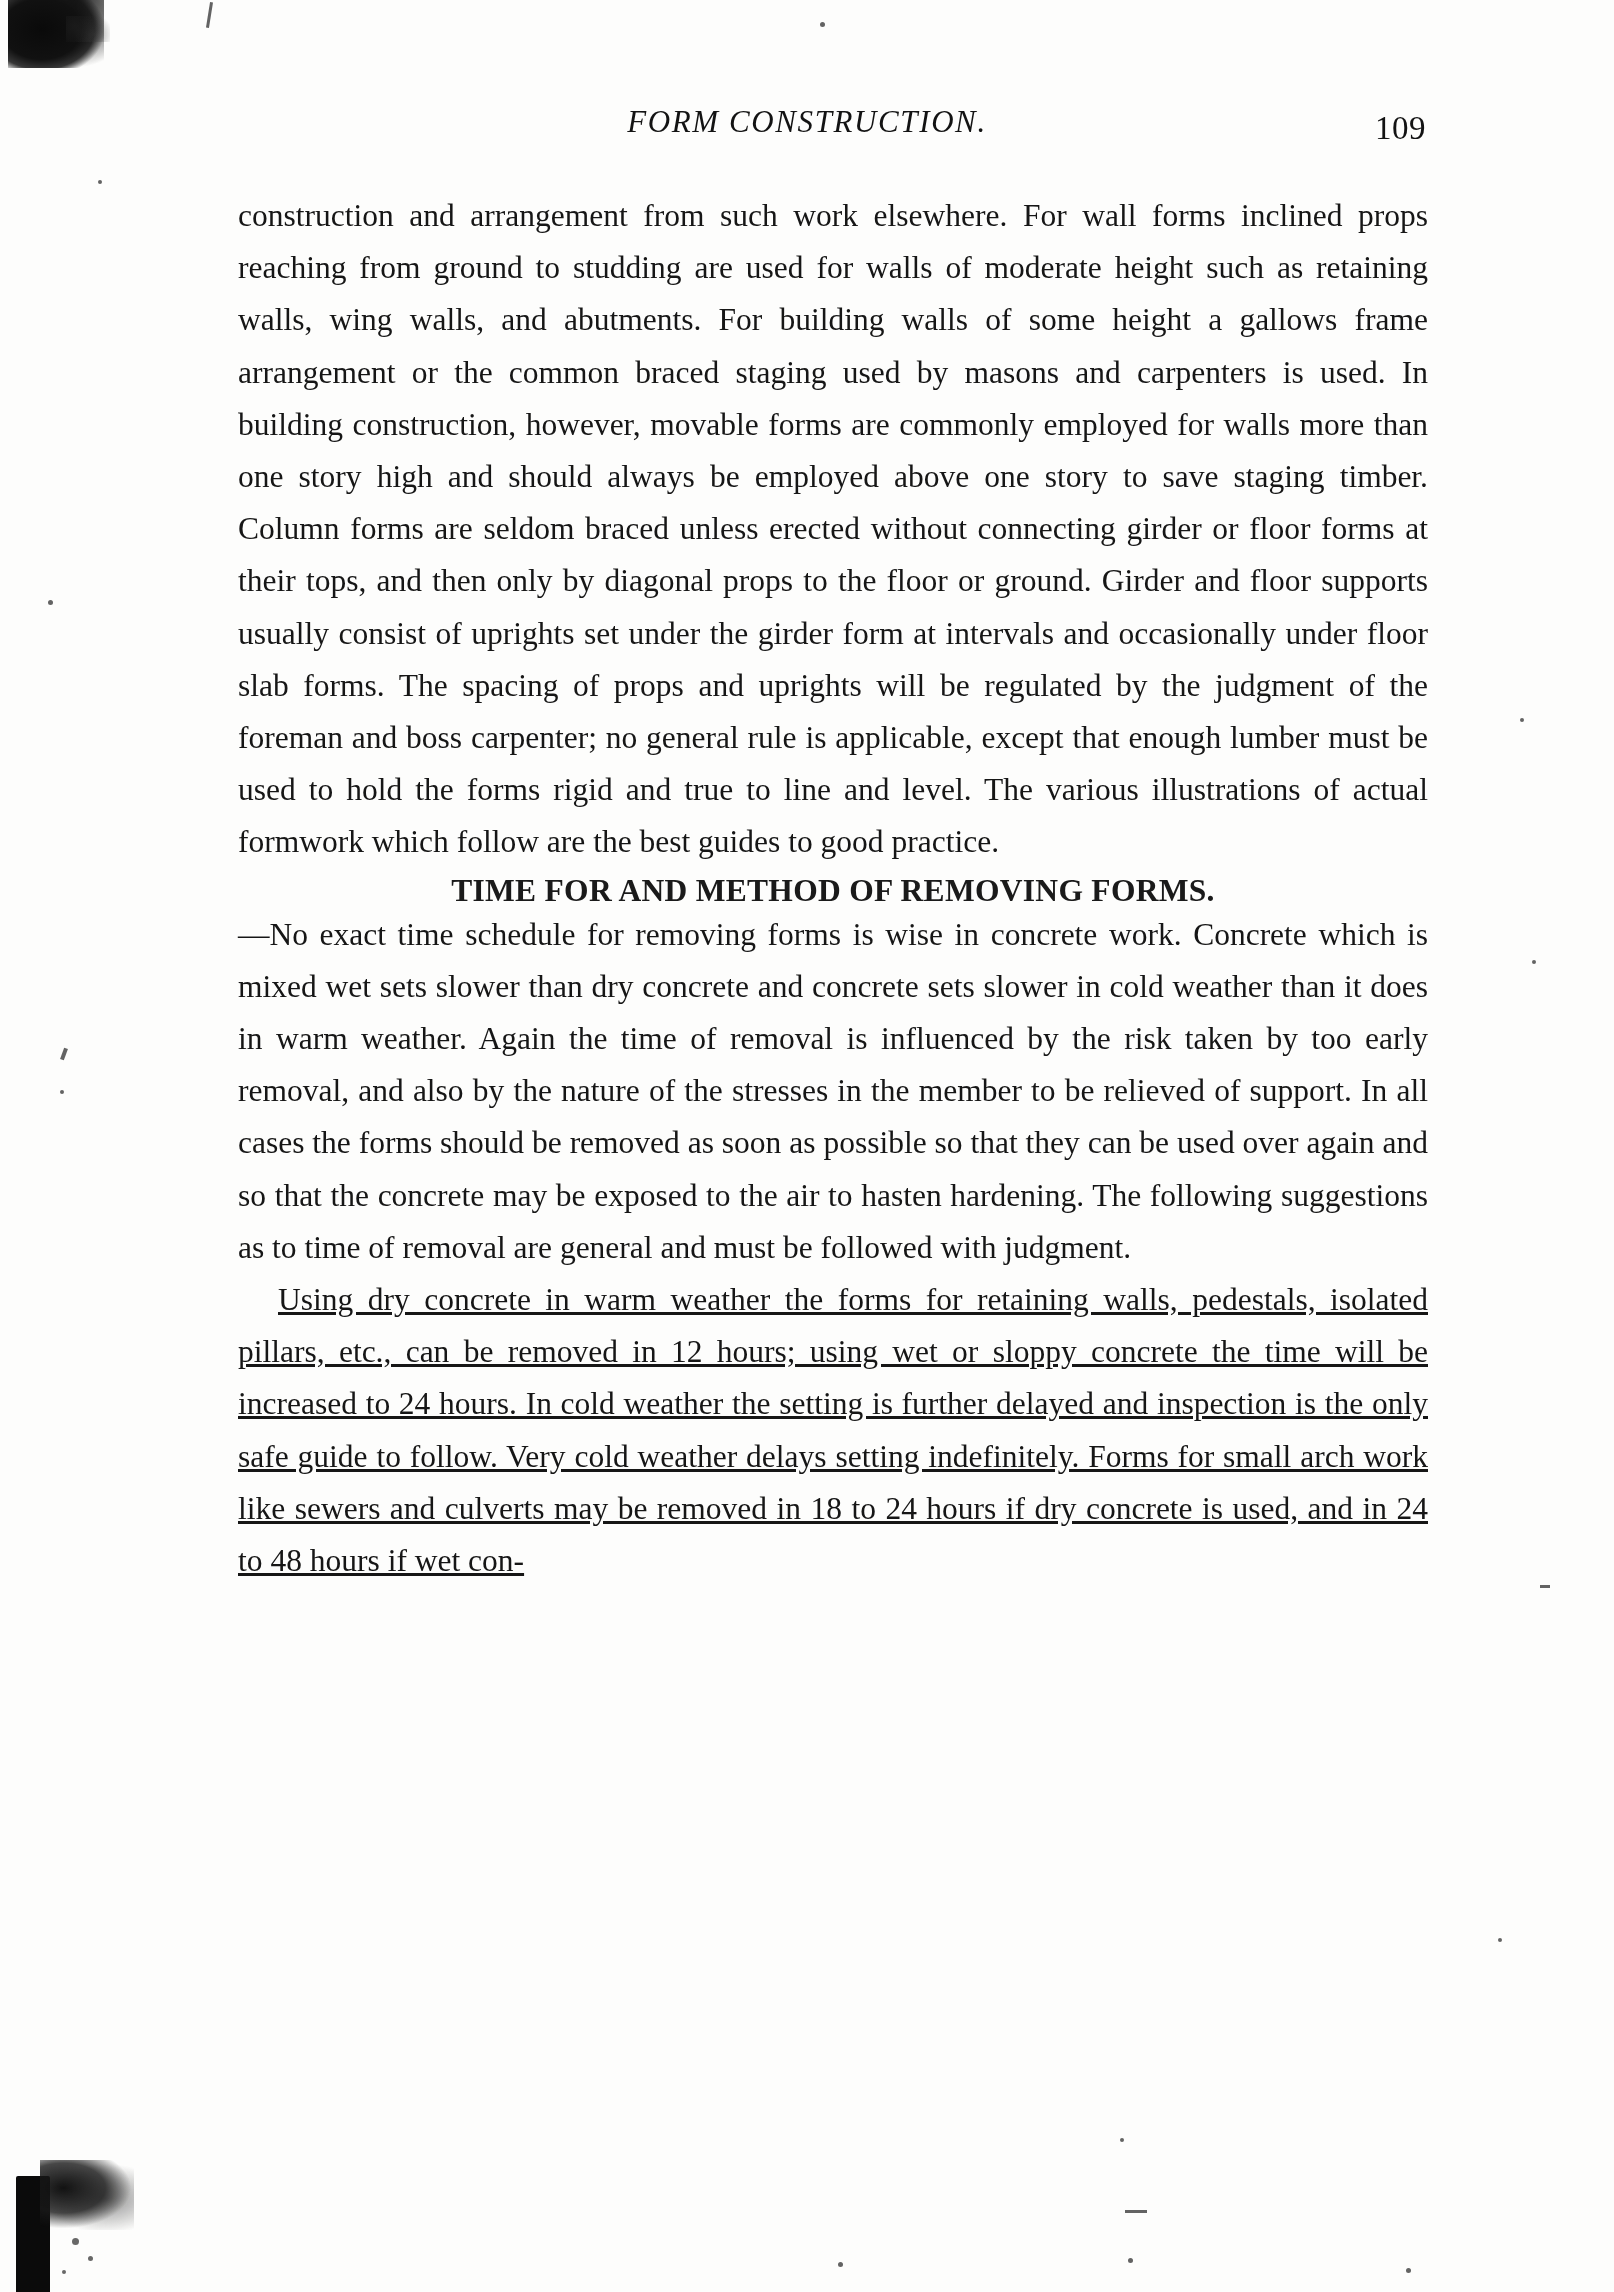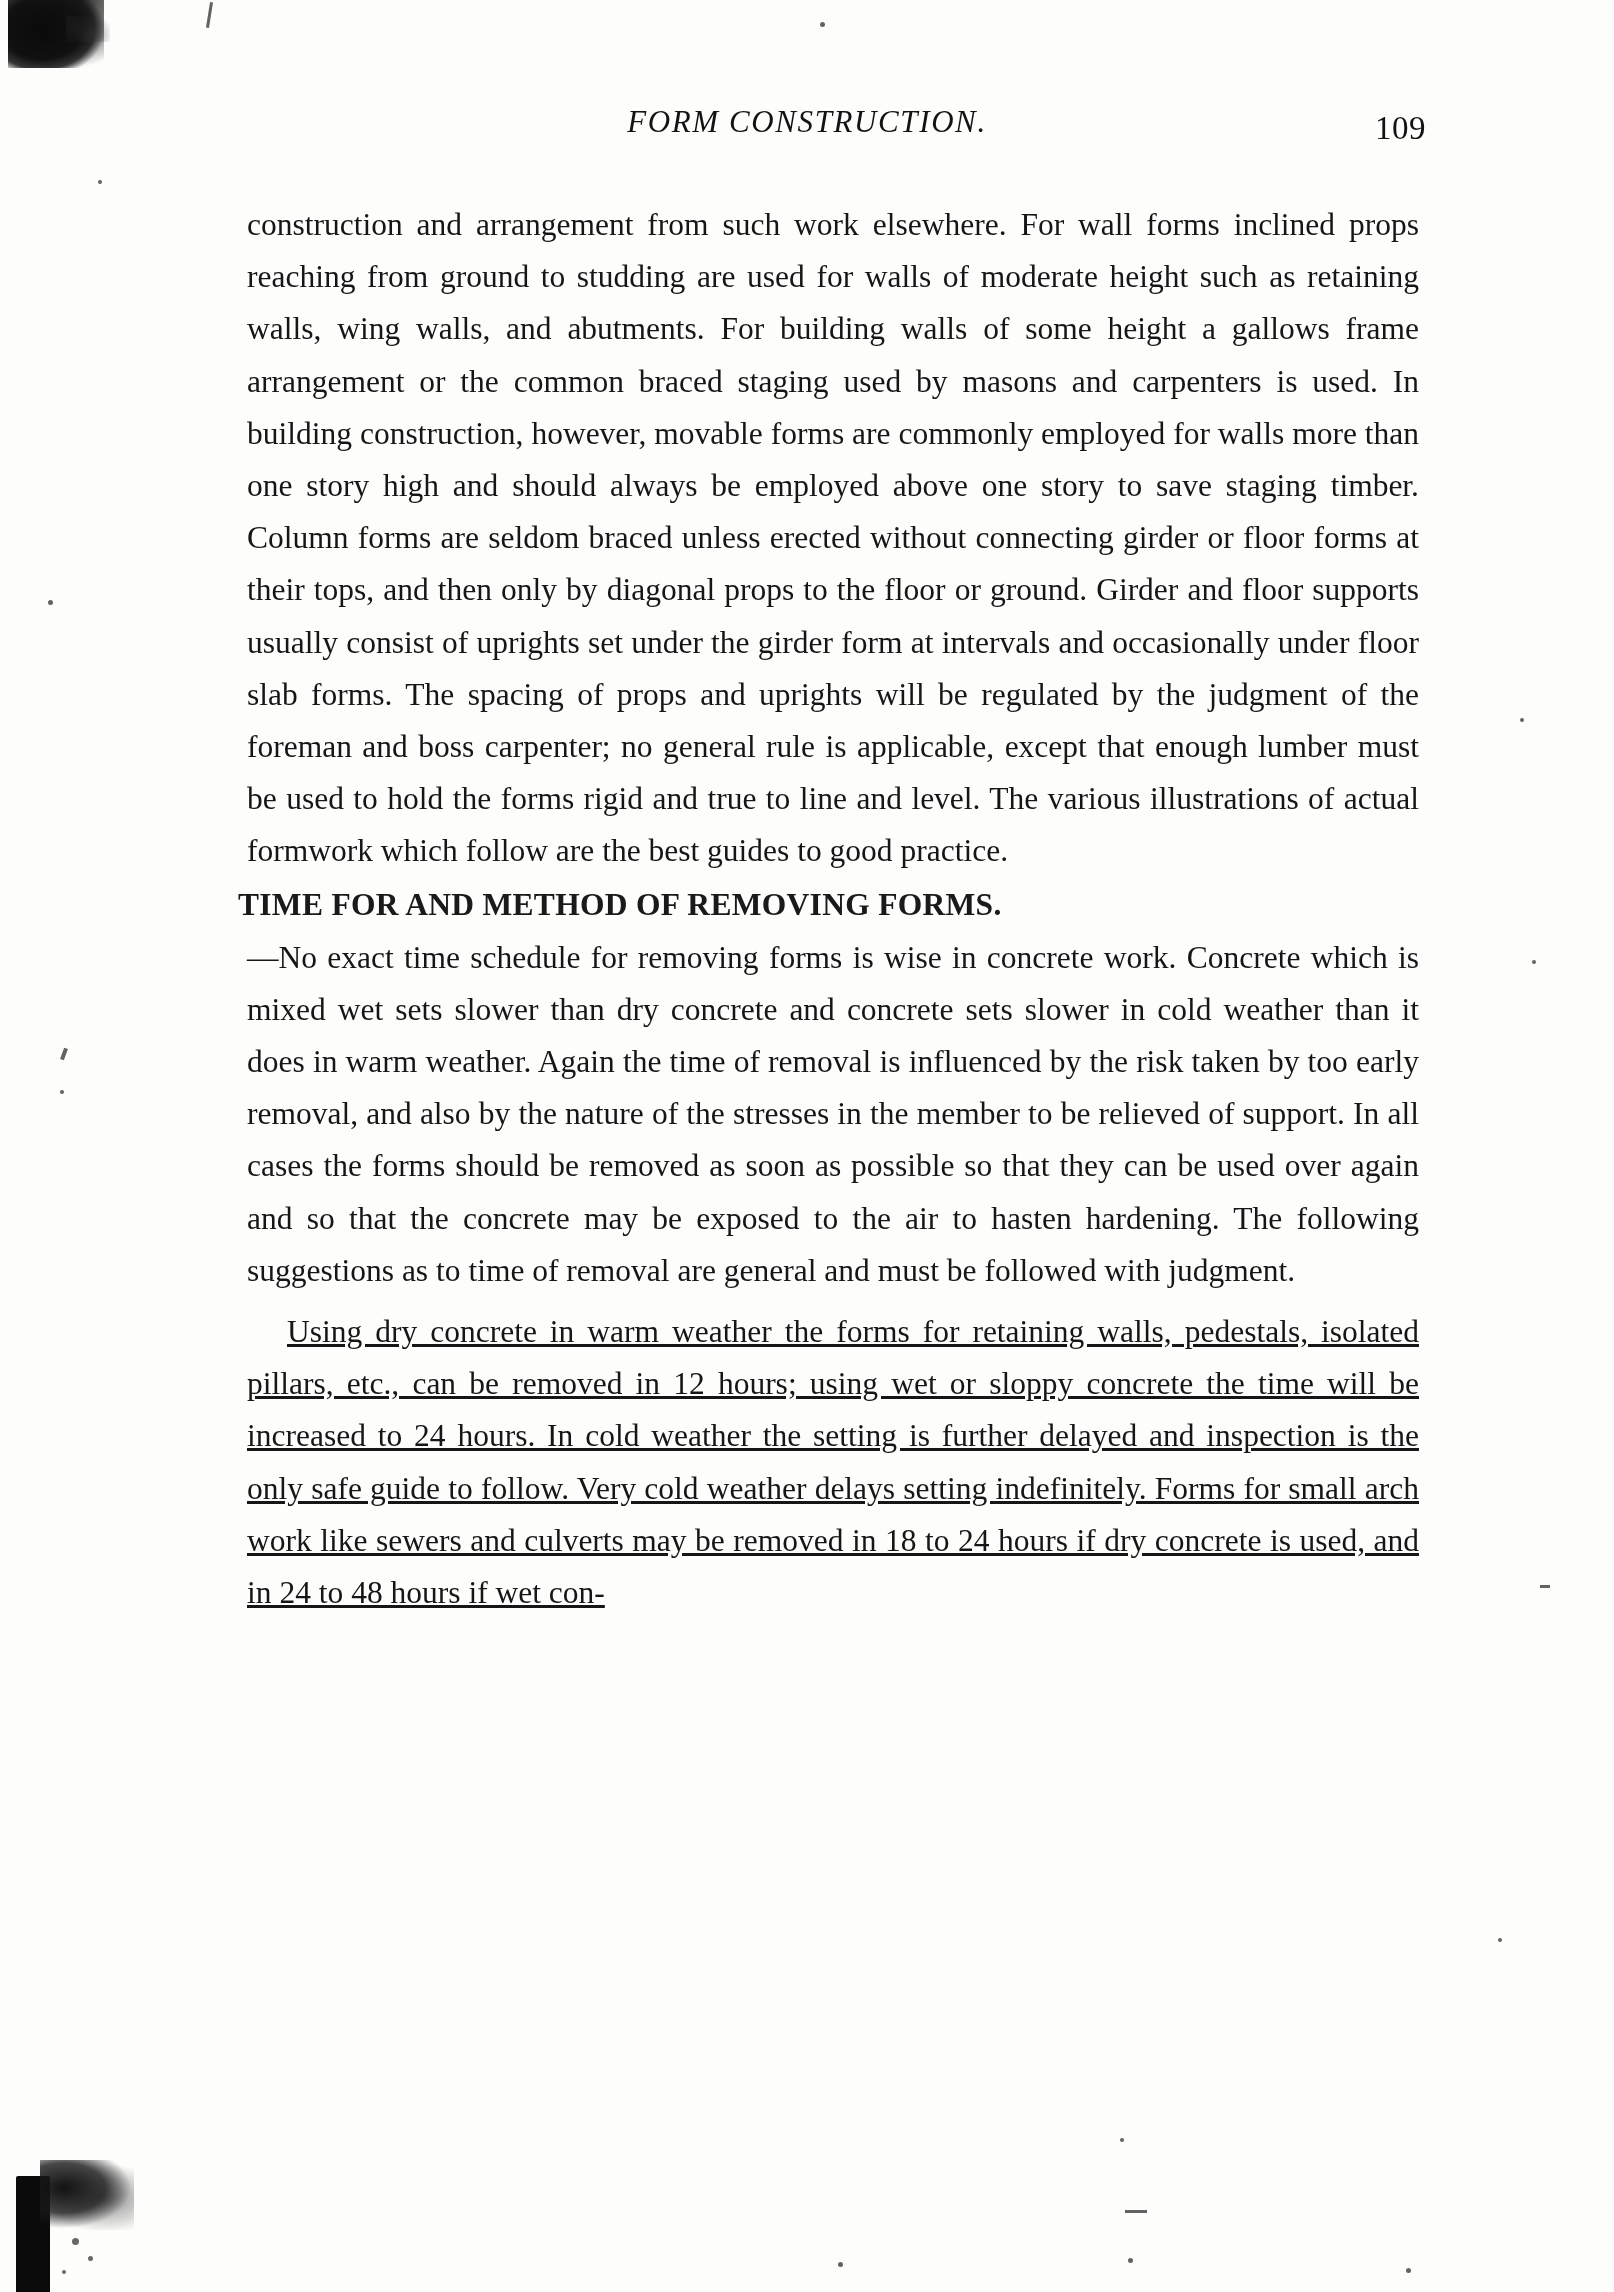--- a/index.html
+++ b/index.html
@@ -129,35 +129,36 @@
   }
 
   .body-col {
     position: absolute;
     left: 238px;
     top: 190px;
     width: 1190px;
   }
 
   p.para {
-    margin: 9px;
+    margin: 0;
     font-size: 31.5px;
     line-height: 52.2px;
     text-align: justify;
     text-justify: inter-word;
     color: #161616;
     -webkit-hyphens: none;
     hyphens: none;
   }
   p.para.indent {
     text-indent: 40px;
     text-decoration: underline;
   }
   .head-line {
     display: block;
+    text-align: center;
     font-weight: bold;
     font-size: 31.5px;
     letter-spacing: 0.3px;
     margin-top: 4px;
   }
 </style>
 </head>
 <body>
 
 <div class="page">

